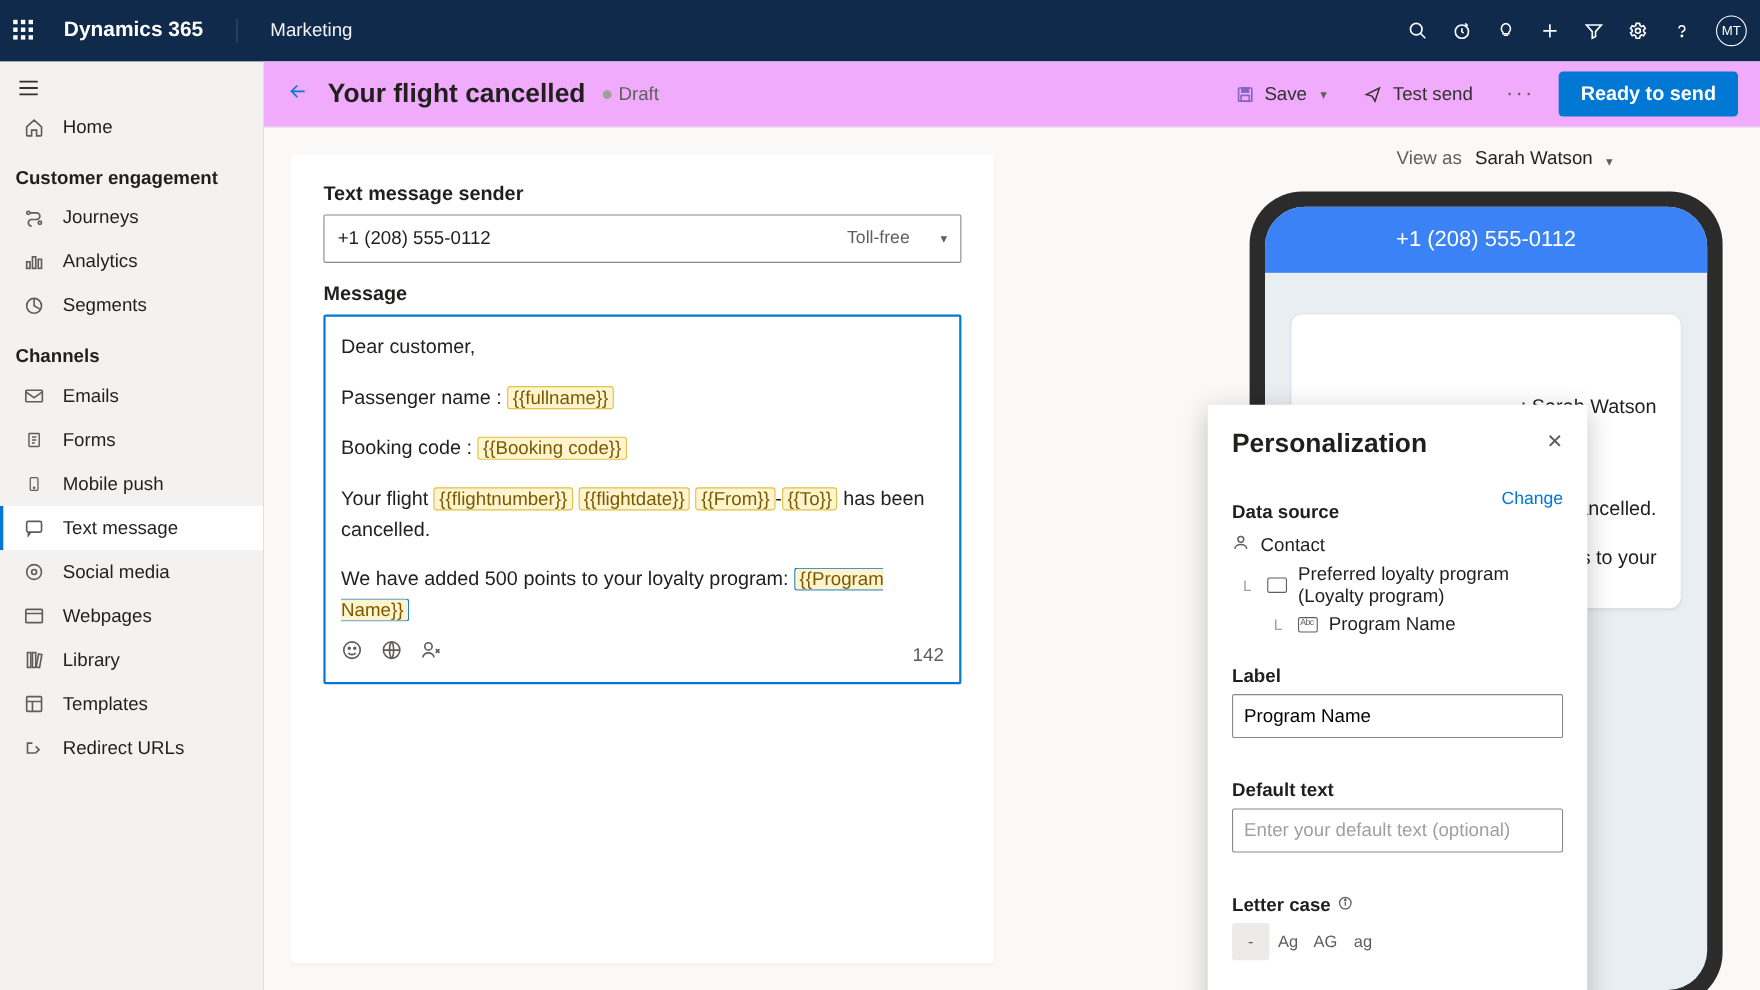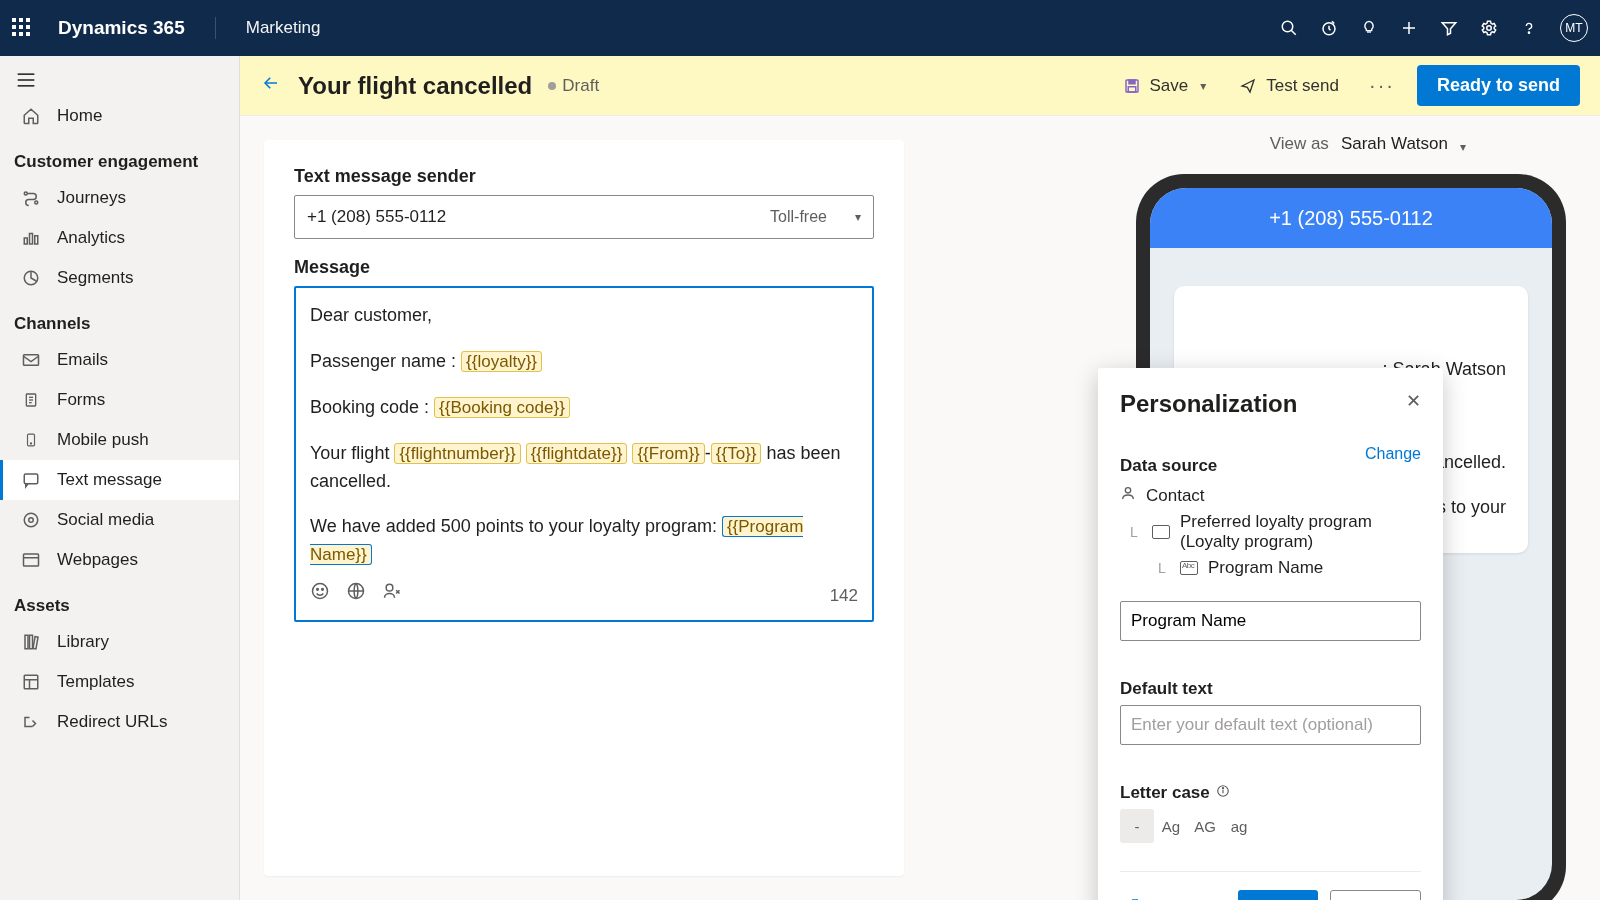--- a/index.html
+++ b/index.html
@@ -55,21 +55,21 @@
     border-left:3px solid transparent;
   }
   .nav-item.active { background:#fff; border-left-color:#0078d4; }
   .nav-section {
     padding:16px 14px 6px 14px; font-size:17px; font-weight:600; color:#201f1e;
   }
   .nav-icon { width:20px; height:20px; display:flex; align-items:center; justify-content:center; color:#605e5c; }
 
   .main { flex:1; display:flex; flex-direction:column; background:#faf9f8; position:relative; }
   .pagehead {
-    height:60px; background:#fef9c3; border-bottom:1px solid #edebe9;
+    height:60px; background:#f0abfc; border-bottom:1px solid #edebe9;
     display:flex; align-items:center; padding:0 20px; gap:16px;
   }
   .back-arrow { color:#0078d4; font-size:20px; }
   .page-title { font-size:24px; font-weight:600; }
   .status-pill { display:flex; align-items:center; gap:6px; color:#605e5c; font-size:17px; }
   .status-pill .dot { width:8px; height:8px; border-radius:50%; background:#a19f9d; }
   .head-spacer { flex:1; }
   .head-btn { display:flex; align-items:center; gap:8px; font-size:17px; color:#323130; padding:6px 8px; cursor:pointer; }
   .chev-small{ font-size:12px; color:#605e5c; margin-left:4px;}
   .more-dots { font-size:20px; color:#605e5c; letter-spacing:2px; padding:0 6px; }
@@ -342,21 +342,20 @@
     <div class="nav-item">
       <span class="nav-icon">
           <svg width="18" height="16" viewBox="0 0 24 20" fill="none" stroke="#605e5c" stroke-width="2">
             <rect x="2" y="2" width="20" height="16" rx="1"></rect>
             <line x1="2" y1="7" x2="22" y2="7"></line>
           </svg>
         </span>
       <span>Webpages</span>
     </div>
 
-    <div class="nav-section">Assets</div>
     <div class="nav-item">
       <span class="nav-icon">
           <svg width="18" height="18" viewBox="0 0 24 24" fill="none" stroke="#605e5c" stroke-width="2">
             <rect x="4" y="3" width="4" height="18"></rect>
             <rect x="10" y="3" width="4" height="18"></rect>
             <rect x="16" y="5" width="4" height="16" transform="rotate(10 18 13)"></rect>
           </svg>
         </span>
       <span>Library</span>
     </div>
@@ -425,21 +424,21 @@
             <span class="chev">▾</span>
           </span>
         </div>
 
         <div class="label">Message</div>
         <div class="msg-box">
           <div class="msg-body">
             <p>Dear customer,</p>
             <p>
               <span>Passenger name :  </span>
-              <span class="token">{{loyalty}}</span>
+              <span class="token">{{fullname}}</span>
             </p>
             <p>
               <span>Booking code : </span>
               <span class="token">{{Booking code}}</span>
             </p>
             <p>
               <span>Your flight </span>
               <span class="token">{{flightnumber}}</span>
               <span class="token">{{flightdate}}</span>
               <span class="token">{{From}}</span><span>-</span><span class="token">{{To}}</span>
@@ -518,20 +517,21 @@
           <span class="field-icon"></span>
           <span style="flex:1;">Preferred loyalty program (Loyalty program)</span>
         </div>
         <div class="ds-row ds-indent2">
           <span class="l-glyph">L</span>
           <span class="field-icon abc"></span>
           <span>Program Name</span>
         </div>
       </div>
 
+      <div class="panel-label">Label</div>
       <input type="text" value="Program Name" style="">
 
       <div class="panel-label">Default text</div>
       <input type="text" placeholder="Enter your default text (optional)" style="">
 
       <div class="panel-label" style="display:flex;align-items:center;gap:6px;">
         <span>Letter case</span>
         <span><svg width="14" height="14" viewBox="0 0 24 24" fill="none" stroke="#605e5c" stroke-width="2">
               <circle cx="12" cy="12" r="9"></circle>
               <line x1="12" y1="10" x2="12" y2="16"></line>

